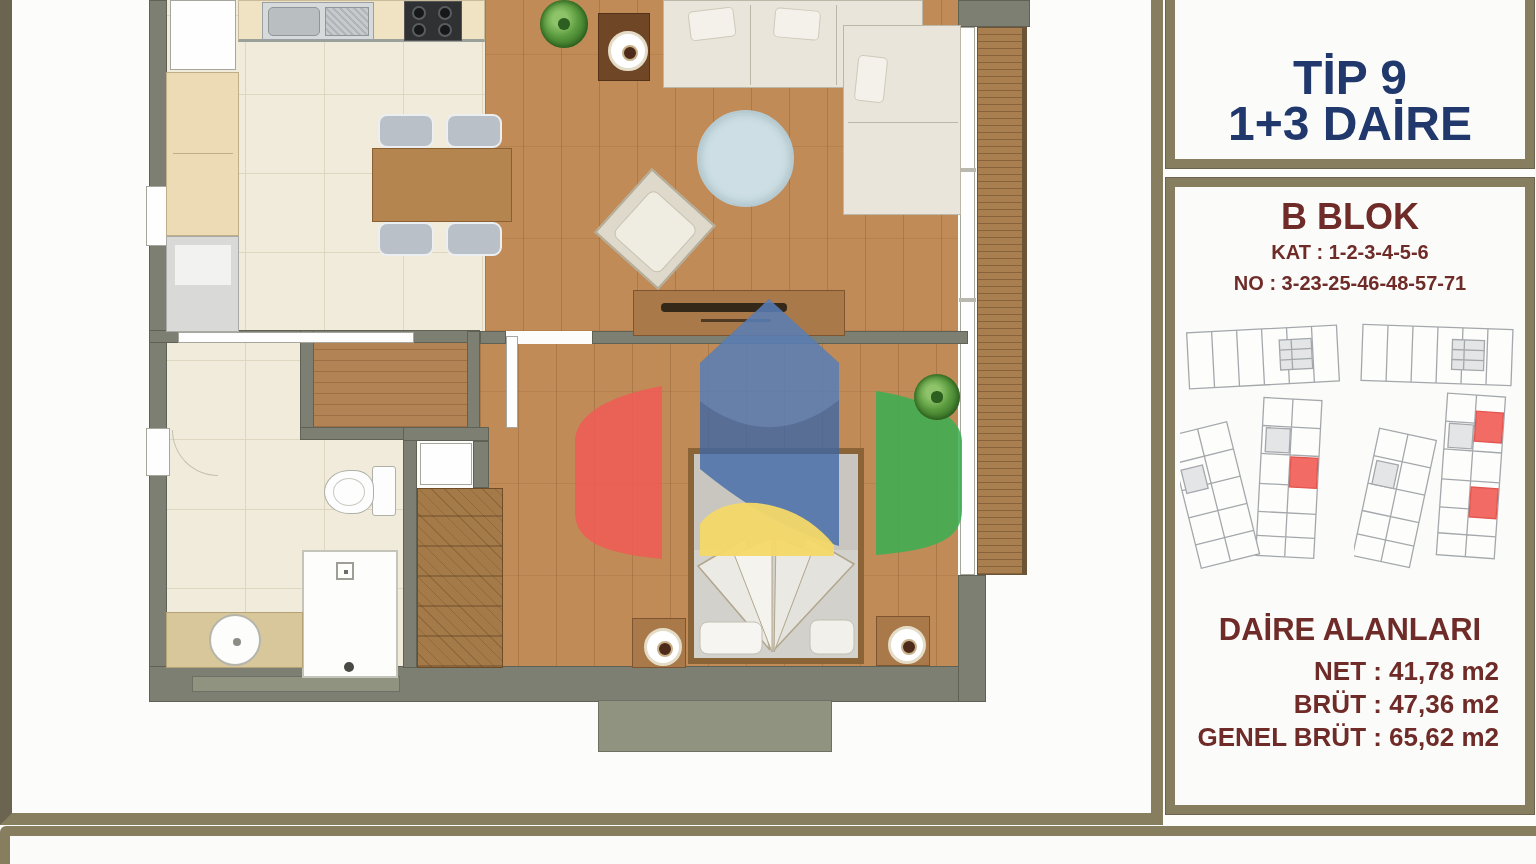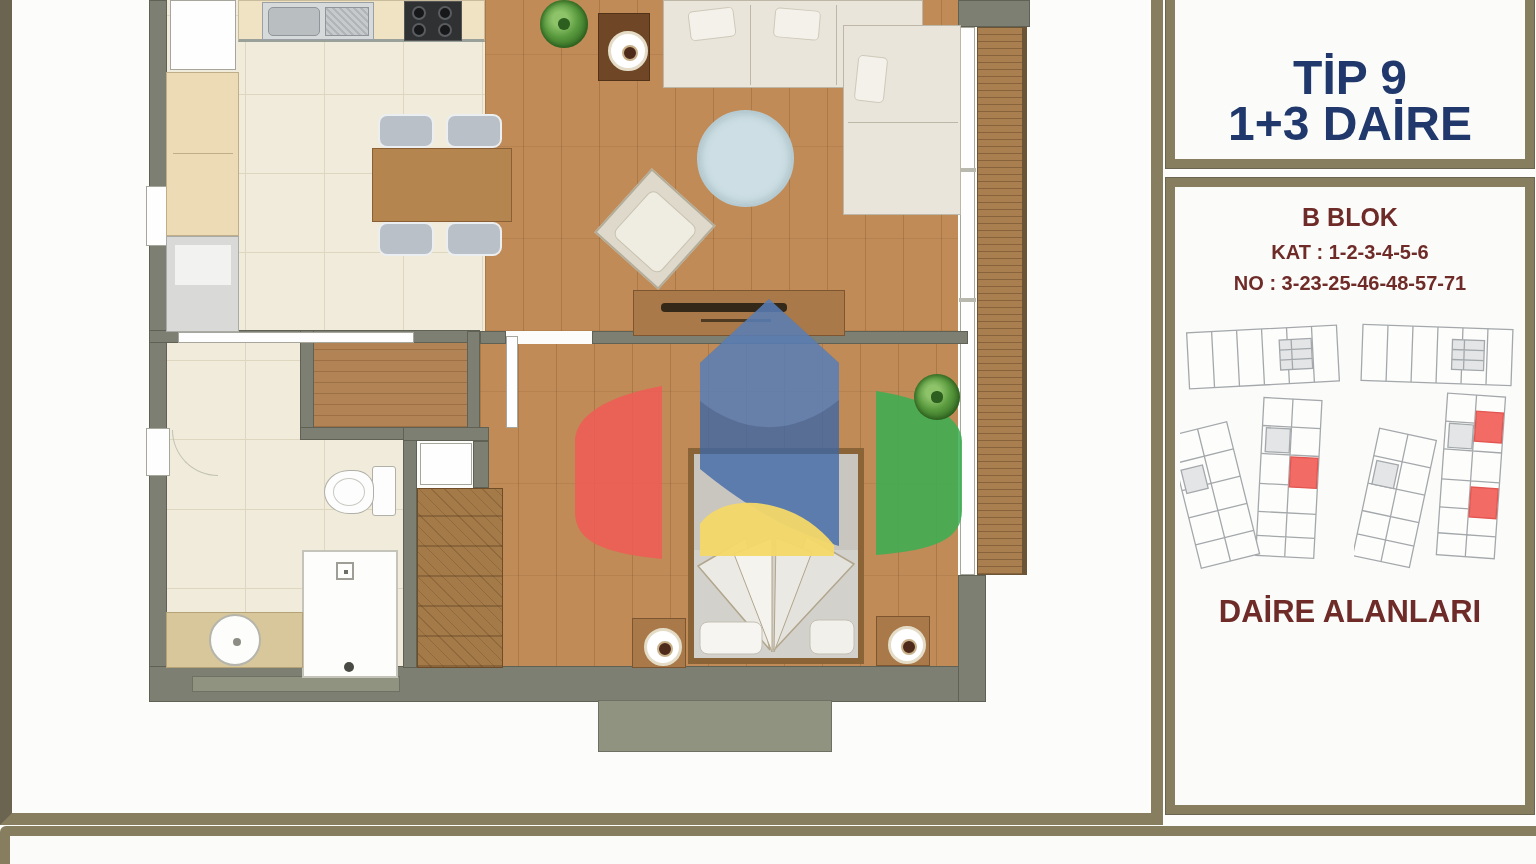--- a/index.html
+++ b/index.html
@@ -11,21 +11,21 @@
   .side-box{left:1166px;width:368px;background:#fbfbfa;
     border:9px solid var(--panel_border,#877e60);box-shadow:0 0 0 1px #6b6450;}
   .box1{top:-22px;height:190px;display:flex;flex-direction:column;
     justify-content:flex-end;align-items:center;padding-bottom:12px;}
   .box2{top:178px;height:636px;text-align:center;}
   .bottom-panel{left:0;top:826px;width:1556px;height:70px;background:#fbfbfa;
     border:10px solid var(--panel_border,#877e60);border-radius:6px;}
   .navy{color:var(--title_navy,#20386b);font-weight:bold;}
   .maroon{color:var(--info_maroon,#6e2b27);font-weight:bold;}
   .t40{font-size:48px;line-height:46px;}
-  .t33{font-size:25px;line-height:40px;}
+  .t33{font-size:36px;line-height:40px;}
   .t31{font-size:31px;line-height:38px;}
   .t27{font-size:20px;line-height:31px;}
   .t26{font-size:26px;line-height:33px;}
   .areas-list{text-align:right;padding-right:26px;margin-top:6px;}
   .keyplans{display:flex;justify-content:center;gap:8px;margin-top:16px;height:272px;}
   
   .wall{background:var(--wall_gray,#7c7f71);border:1px solid #5e6153;}
   .wall-light{background:#90937f;border:1px solid #6d7063;}
   .tile{background:var(--tile_floor,#f1ebdb);
     background-image:repeating-linear-gradient(90deg,#ded6bf 0 1px,transparent 1px 79px),
@@ -242,16 +242,21 @@
         </g>
         <g transform="rotate(12 40 190)">
           <rect x="10" y="118" width="58" height="130"></rect>
           <path fill="none" d="M10,146 h58 M10,174 h58 M10,202 h58 M10,226 h58 M39,118 v130"></path>
           <rect x="14" y="150" width="22" height="24" fill="#e3e5e6"></rect>
         </g>
       </g>
     </svg>
   </div>
 
-  <div class="maroon t31" style="margin-top:6px;">DAİRE ALANLARI</div>
+  <div class="maroon t31" style="margin-top:24px;">DAİRE ALANLARI</div>
+  <div class="areas-list">
+    <div class="maroon t26">NET : 41,78 m2</div>
+    <div class="maroon t26">BRÜT : 47,36 m2</div>
+    <div class="maroon t26">GENEL BRÜT : 65,62 m2</div>
+  </div>
 </div>
 
 <div class="abs bottom-panel"></div>
 
 </body></html>

